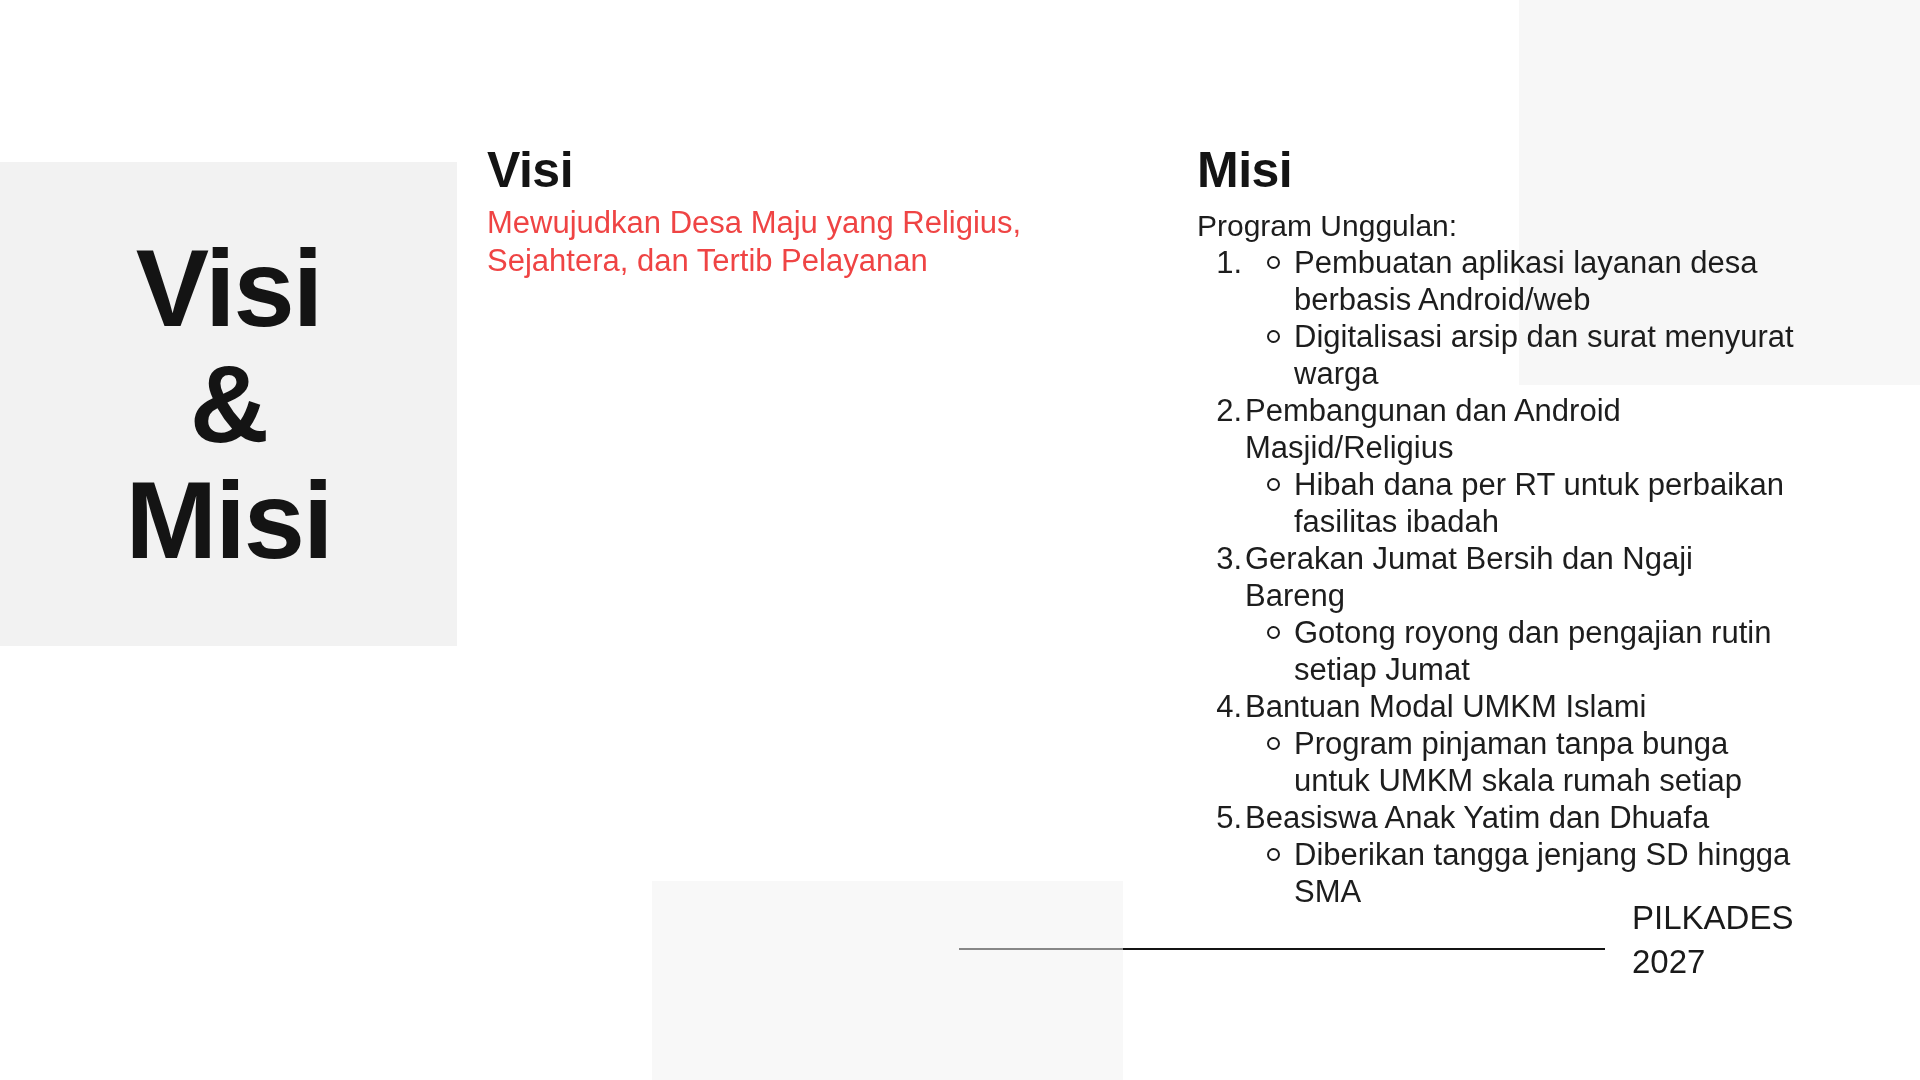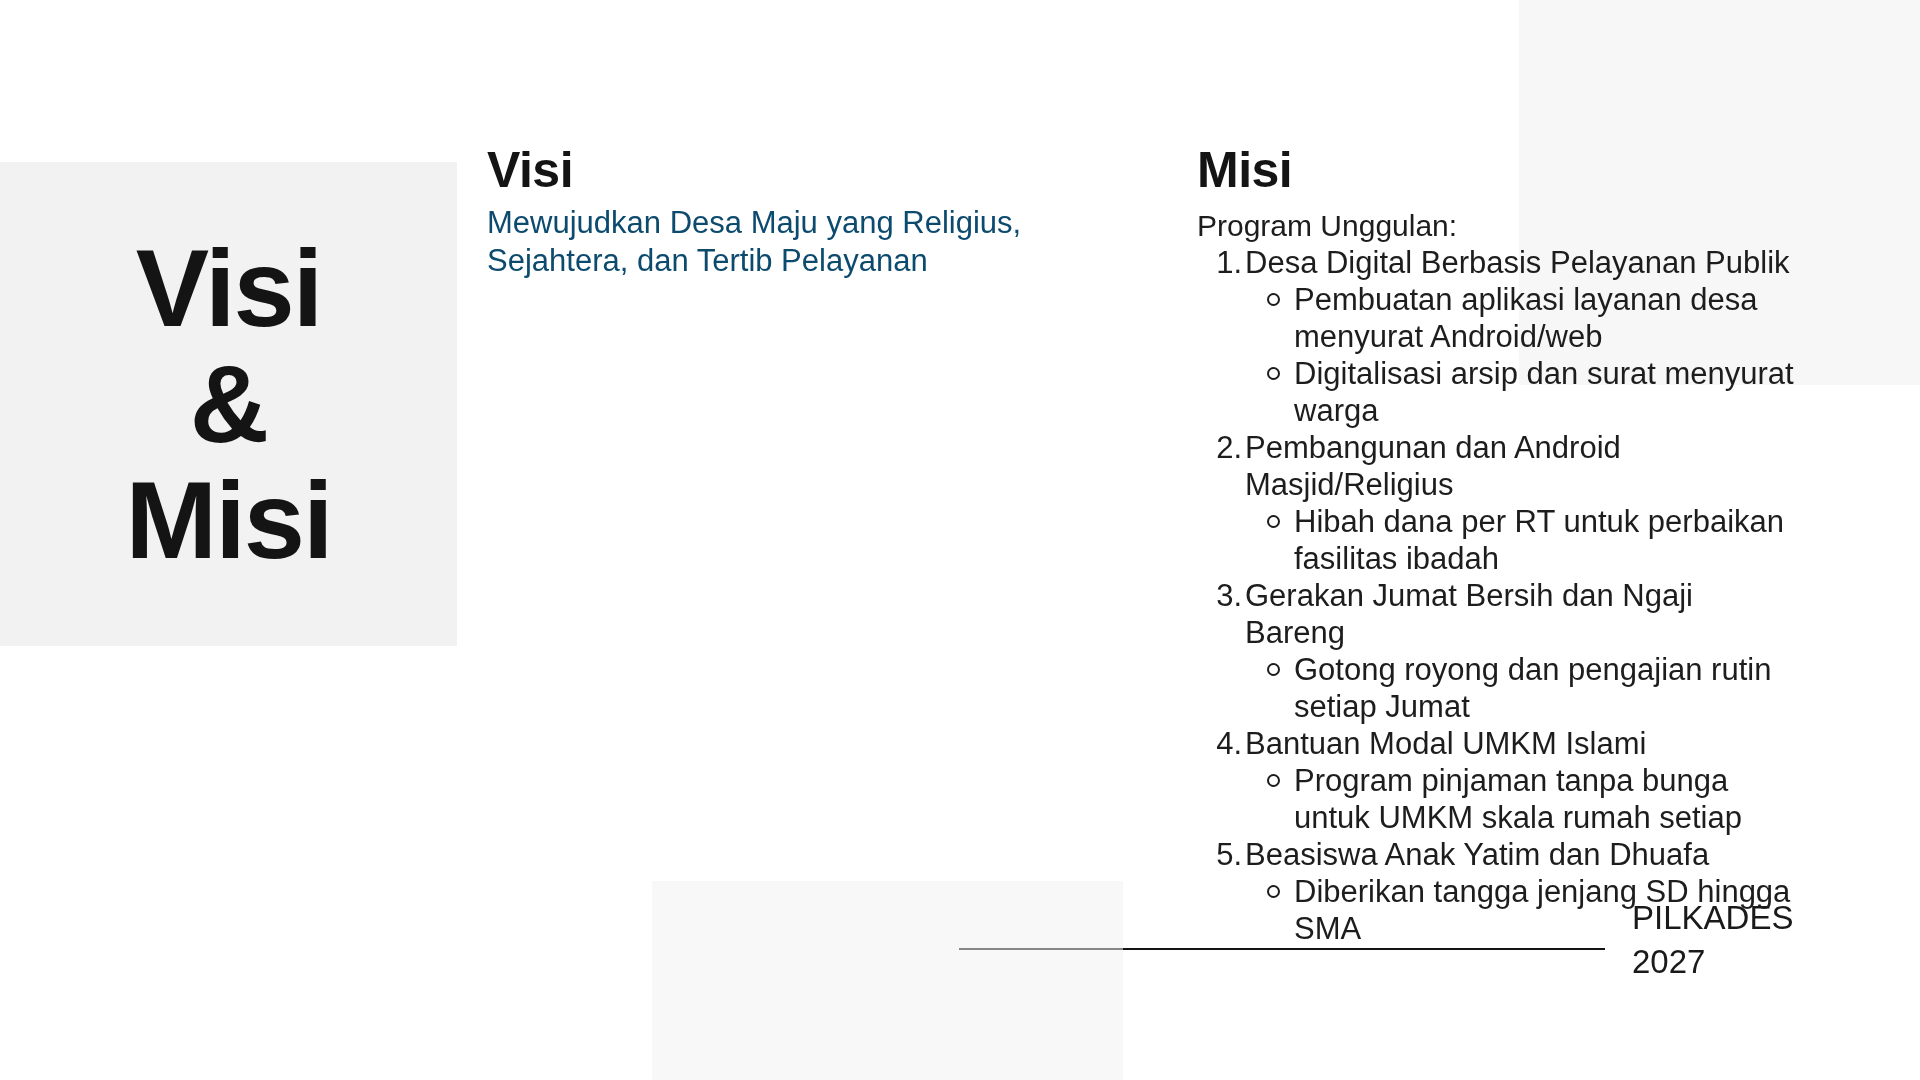--- a/index.html
+++ b/index.html
@@ -65,21 +65,21 @@
   .visi-col {
     position: absolute;
     left: 487px; top: 140px;
     width: 560px;
     z-index: 2;
   }
   .visi-body {
     margin: 4px 0 0 0;
     font-size: 31px;
     line-height: 38px;
-    color: #0c4a6e;
+    color: #ef4444;
   }
   .misi-col {
     position: absolute;
     left: 1197px; top: 140px;
     width: 600px;
     z-index: 2;
   }
   .misi-intro {
     margin-top: 7px;
     font-size: 30px;
@@ -153,28 +153,25 @@
       <span>Sejahtera, dan Tertib Pelayanan</span>
     </p>
   </section>
 
   <section class="misi-col">
     <h2 class="col-heading">Misi</h2>
     <div class="misi-intro">Program Unggulan:</div>
     <div class="misi-list" id="misi-list">
         <div class="program-item">
           <span class="num-marker">1.</span>
-          <div class="program-title">
-            <div class="line">Desa Digital Berbasis Pelayanan Publik</div>
-          </div>
           <div class="sub-item">
             <span class="circle-marker"></span>
             <div class="sub-lines">
               <div class="line">Pembuatan aplikasi layanan desa</div>
-              <div class="line">menyurat Android/web</div>
+              <div class="line">berbasis Android/web</div>
             </div>
           </div>
           <div class="sub-item">
             <span class="circle-marker"></span>
             <div class="sub-lines">
               <div class="line">Digitalisasi arsip dan surat menyurat</div>
               <div class="line">warga</div>
             </div>
           </div>
         </div>

